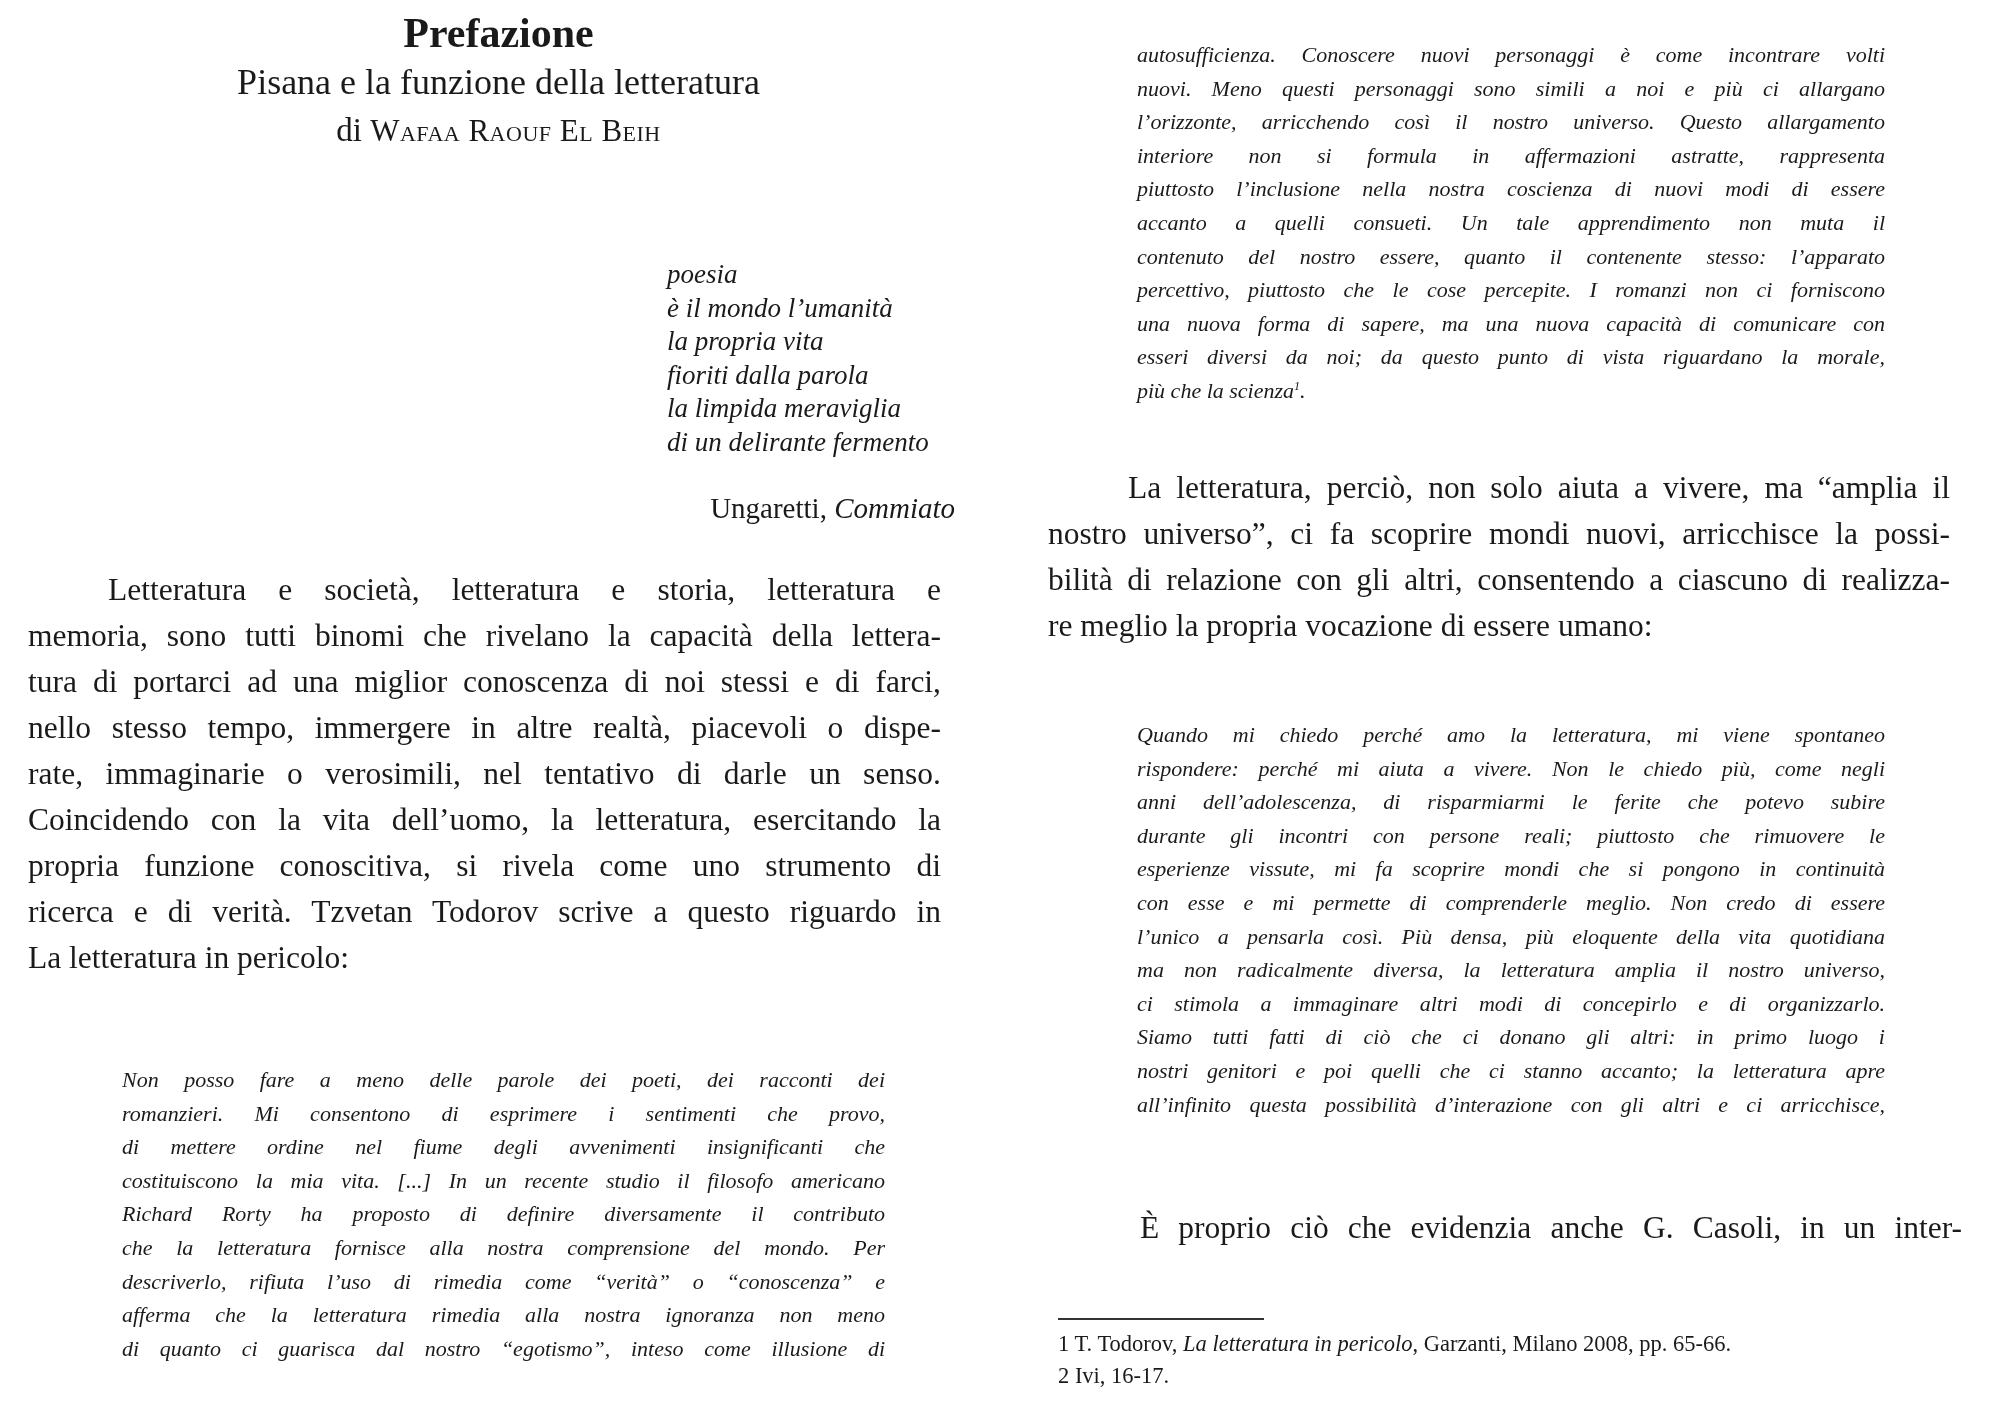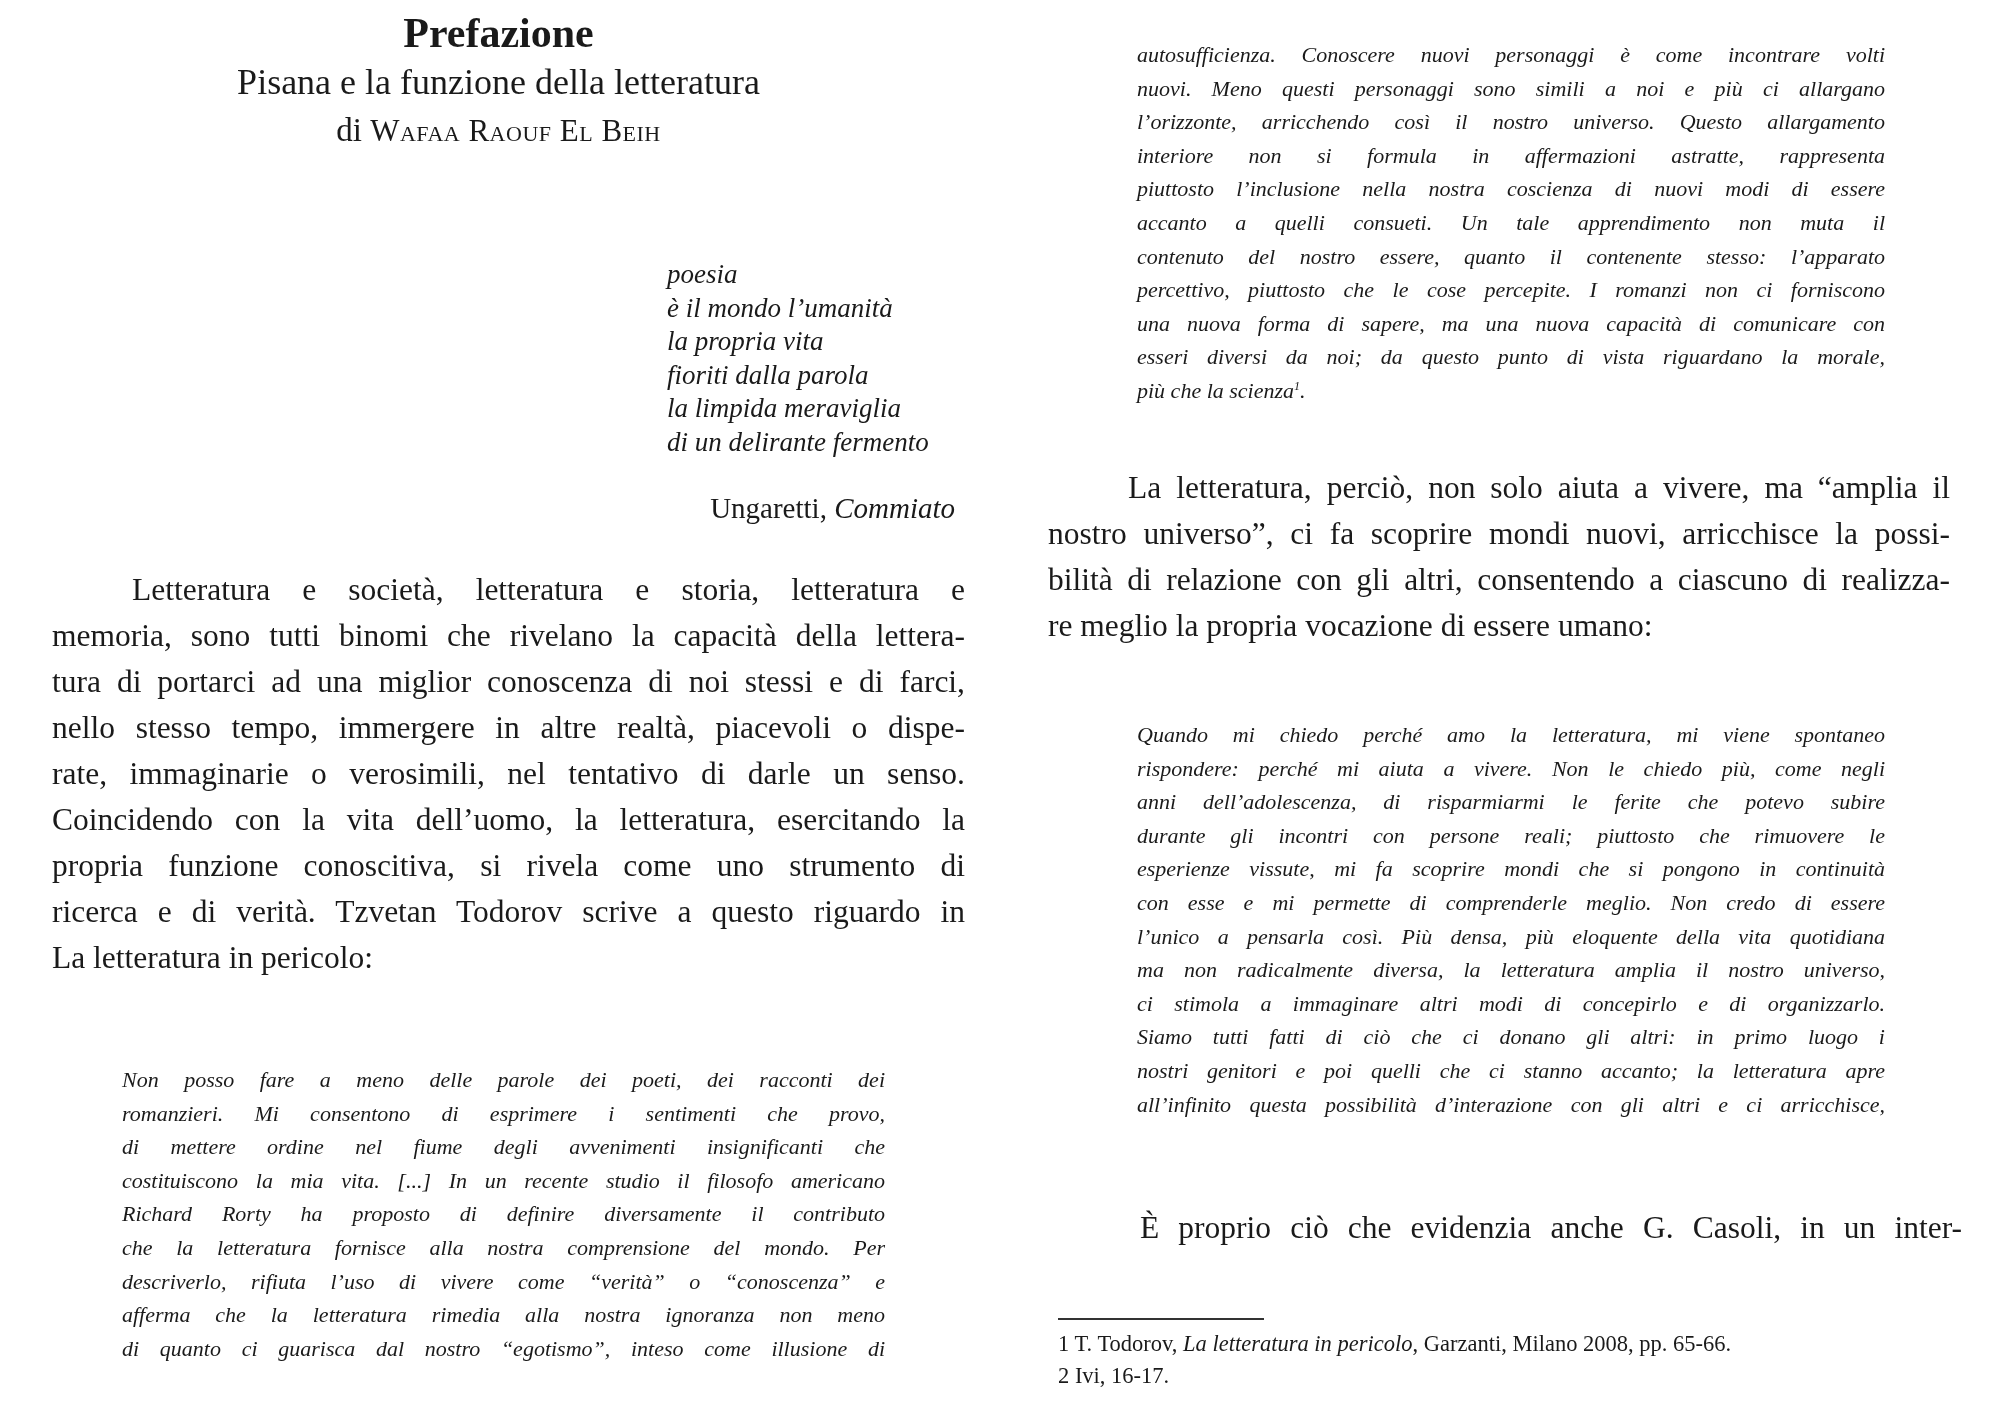--- a/index.html
+++ b/index.html
@@ -23,21 +23,21 @@
   .para { position:absolute; font-size:31.5px; line-height:46px; }
   .para .ln { display:block; height:46px; white-space:nowrap; text-align:justify; text-align-last:justify; overflow:visible; }
   .para .ln.last { text-align-last:left; }
   .para .ln.indent { padding-left:80px; }
 
   .quote { position:absolute; font-style:italic; font-size:22px; line-height:33.6px; }
   .quote .ln { display:block; height:33.6px; white-space:nowrap; text-align:justify; text-align-last:justify; }
   .quote .ln.last { text-align-last:left; }
   sup { font-size:0.55em; vertical-align: super; line-height:0; }
 
-  #left-para { left:52px; top:567px; width:913px; }
+  #left-para { left:28px; top:567px; width:913px; }
   #left-quote { left:122px; top:1063px; width:763px; }
 
   #right-quote-top { left:137px; top:38px; width:748px; }
   #right-para { left:48px; top:465px; width:902px; }
   #right-quote2 { left:137px; top:718px; width:748px; }
   #right-para2 { left:60px; top:1197px; width:902px;margin-top:8px; }
 
   .fn-rule { position:absolute; left:58px; top:1318px; width:206px; height:2px; background:#333; }
   .footnotes { position:absolute; left:58px; top:1328px; font-size:22.5px; line-height:32px; }
   .footnotes div { white-space:nowrap; }
@@ -76,21 +76,21 @@
     <span class="ln last" style="">La letteratura in pericolo:</span>
   </div>
 
   <div class="quote" id="left-quote">
     <span class="ln">Non posso fare a meno delle parole dei poeti, dei racconti dei</span>
     <span class="ln">romanzieri. Mi consentono di esprimere i sentimenti che provo,</span>
     <span class="ln">di mettere ordine nel fiume degli avvenimenti insignificanti che</span>
     <span class="ln">costituiscono la mia vita. [...] In un recente studio il filosofo americano</span>
     <span class="ln">Richard Rorty ha proposto di definire diversamente il contributo</span>
     <span class="ln">che la letteratura fornisce alla nostra comprensione del mondo. Per</span>
-    <span class="ln">descriverlo, rifiuta l’uso di vivere come “verità” o “conoscenza” e</span>
+    <span class="ln">descriverlo, rifiuta l’uso di rimedia come “verità” o “conoscenza” e</span>
     <span class="ln">afferma che la letteratura rimedia alla nostra ignoranza non meno</span>
     <span class="ln">di quanto ci guarisca dal nostro “egotismo”, inteso come illusione di</span>
   </div>
 </div>
 
 <div class="page" id="page-right">
   <div class="quote" id="right-quote-top">
     <span class="ln">autosufficienza. Conoscere nuovi personaggi è come incontrare volti</span>
     <span class="ln">nuovi. Meno questi personaggi sono simili a noi e più ci allargano</span>
     <span class="ln">l’orizzonte, arricchendo così il nostro universo. Questo allargamento</span>

